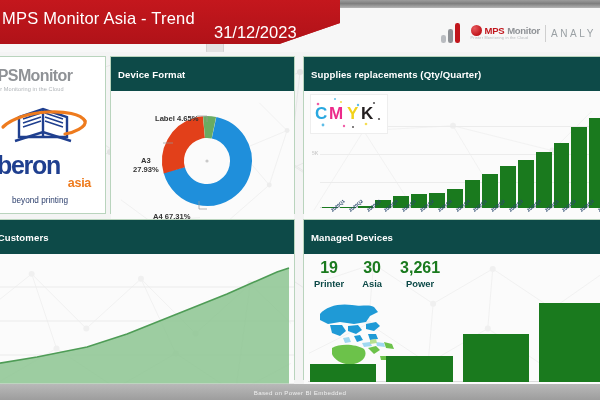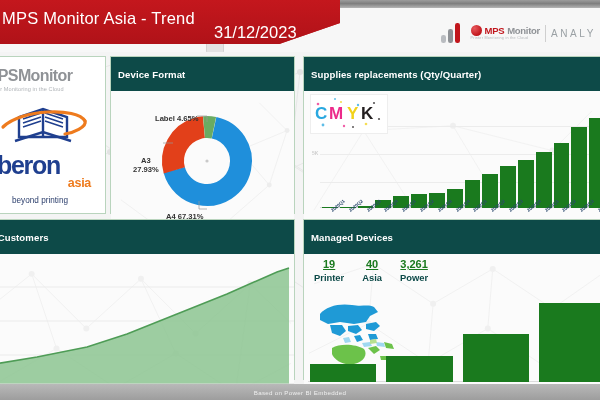--- a/index.html
+++ b/index.html
@@ -74,21 +74,21 @@
     padding-right:16px;margin-top:-4px;letter-spacing:-.3px;}
   .ob-tag{font-size:8.2px;color:#2a3d6b;text-align:center;margin-top:6px;
     padding-right:8px;}
 
   
   #p-donut{left:110px;top:4px;width:185px;height:158px;}
   .donut-wrap{position:absolute;left:0;top:0;width:100%;height:100%;}
   .lbl{position:absolute;font-size:7.6px;color:#333;font-weight:700;line-height:1.15;}
   #lbl-label{left:44px;top:24px;}
   #lbl-a3{left:22px;top:54px;text-align:center;margin-top:12px;}
-  #lbl-a4{left:42px;top:122px;margin-left:13px;}
+  #lbl-a4{left:42px;top:122px;}
 
   
   #p-supplies{left:303px;top:4px;width:305px;height:158px;}
   .cmyk{position:absolute;left:6px;top:3px;width:76px;height:38px;background:#fff;
     border:1px solid #eee;overflow:hidden;}
   .cmyk svg{display:block;}
   .barchart{position:absolute;left:6px;right:0;bottom:0;top:0;}
   .gridln{position:absolute;left:10px;right:0;height:1px;background:#ececec;}
   .ytick{position:absolute;left:2px;font-size:5px;color:#cfcfcf;font-weight:700;}
   .bars{position:absolute;left:12px;right:2px;bottom:22px;top:10px;
@@ -103,21 +103,21 @@
 
   
   #p-active{left:-24px;top:167px;width:319px;height:161px;}
   .area-wrap{position:absolute;inset:0;}
   .ax-lab{position:absolute;bottom:2px;font-size:5.6px;color:#2c4a6e;font-weight:700;}
 
   
   #p-managed{left:303px;top:167px;width:305px;height:161px;}
   .kpis{position:absolute;left:10px;top:4px;display:flex;gap:18px;}
   .kpi{display:flex;flex-direction:column;align-items:center;}
-  .kpi .v{font-size:11px;font-weight:700;color:#1a7a1e;line-height:1.25;text-decoration:underline;}
+  .kpi .v{font-size:16px;font-weight:700;color:#1a7a1e;line-height:1.25;}
   .kpi .k{font-size:9.4px;font-weight:700;color:#0d4a48;line-height:1.25;}
   .asiamap{position:absolute;left:6px;top:44px;width:96px;height:72px;}
   .md-bars{position:absolute;left:6px;right:2px;bottom:14px;top:46px;
     display:flex;align-items:flex-end;gap:10px;}
   .md-bar{flex:1;background:#1a7a1e;}
   .md-xlabs{position:absolute;left:6px;right:2px;bottom:1px;height:12px;display:flex;gap:10px;}
   .md-xlab{flex:1;text-align:center;font-size:5.4px;color:#2c4a6e;font-weight:700;}
   .md-axis{position:absolute;left:4px;right:0;bottom:14px;height:1px;background:#dcdcdc;}
 
   
@@ -429,21 +429,21 @@
               <circle cx="185" cy="75" r="3"></circle>
           </g>
         </svg>
 
         <div class="kpis">
           <div class="kpi">
             <div class="v">19</div>
             <div class="k">Printer</div>
           </div>
           <div class="kpi">
-            <div class="v">40</div>
+            <div class="v">30</div>
             <div class="k">Asia</div>
           </div>
           <div class="kpi">
             <div class="v">3,261</div>
             <div class="k">Power</div>
           </div>
         </div>
 
         <svg class="asiamap" viewBox="0 0 96 72">
           <g fill="#1f9ad6">

